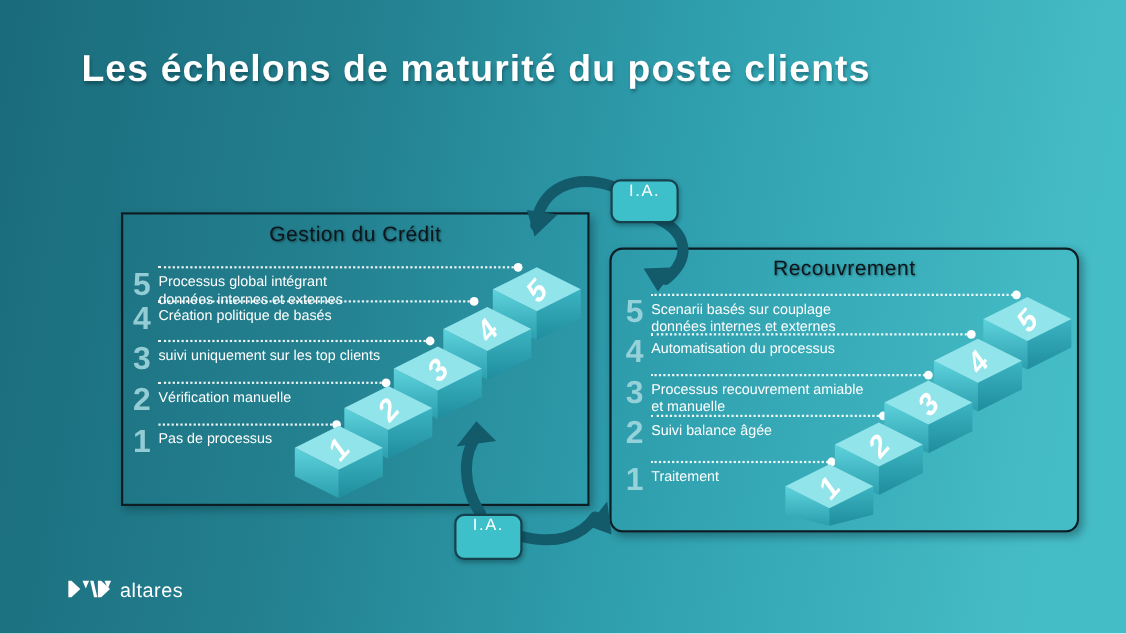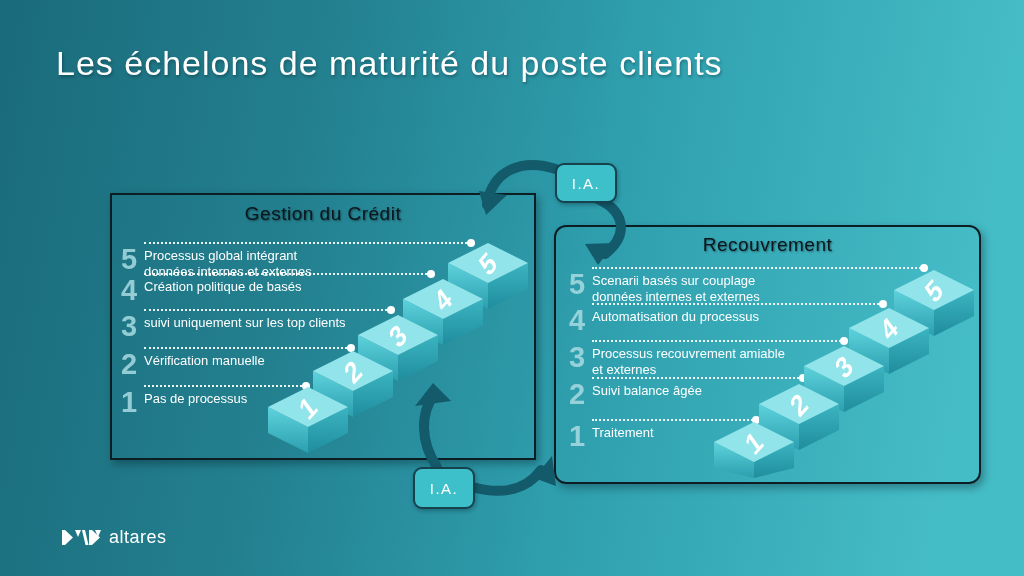--- a/index.html
+++ b/index.html
@@ -4,22 +4,22 @@
 <style>
   html,body{margin:0;padding:0;}
   .slide{
     position:relative;
     width:1024px;height:576px;
     overflow:hidden;
     font-family:"Liberation Sans",sans-serif;
     background:linear-gradient(100deg,#1a6b7b 0%,#23808f 30%,#2f9fae 58%,#45bdc7 92%);
   }
   .title{
-    position:absolute;left:56px;top:44px;width:840px;
-    color:#ffffff;font-size:34px;font-weight:400;letter-spacing:1px;
+    position:absolute;left:74px;top:44px;width:840px;
+    color:#ffffff;font-size:34px;font-weight:700;letter-spacing:1px;
     text-shadow:1px 2px 3px rgba(0,25,35,.35);
   }
   
   .panel{
     position:absolute;border:2px solid #0c1d24;
     box-shadow:3px 4px 8px rgba(0,20,30,.35);
     background:transparent;
     margin-left:34px;
   }
   .panel-left{left:76px;top:193px;width:422px;height:263px;}
@@ -58,29 +58,29 @@
   .panel-right .r3{top:113px;width:252px;}
   .panel-right .r2{top:150px;width:211px;}
   .panel-right .r1{top:192px;width:164px;}
   
   .stairs{position:absolute;left:0;top:0;width:100%;height:100%;pointer-events:none;}
   .step-num{fill:#ffffff;font-size:27px;font-weight:700;font-family:"Liberation Sans",sans-serif;}
   
   .arrows{position:absolute;left:0;top:0;width:1024px;height:576px;pointer-events:none;}
   
   .ia-badge{
-    position:absolute;display:flex;align-items:center;justify-content:center;
+    position:absolute;display:flex;align-items:flex-start;justify-content:center;
     background:#3ec0ca;border:2px solid #16424e;border-radius:9px;
     color:#ffffff;font-size:15px;letter-spacing:1.5px;
     box-shadow:1px 2px 4px rgba(0,20,30,.3);
   }
   .ia-top{left:555px;top:163px;width:58px;height:36px;}
   .ia-bottom{left:413px;top:467px;width:58px;height:38px;}
   
-  .logo{position:absolute;left:62px;top:527px;display:flex;align-items:center;gap:5px;}
+  .logo{position:absolute;left:62px;top:527px;display:flex;align-items:flex-start;gap:5px;}
   .logo-text{color:#ffffff;font-size:18px;letter-spacing:.5px;}
 </style>
 </head>
 <body>
 
 <div class="slide">
 
   <div class="title">Les échelons de maturité du poste clients</div>
 
   <div class="panel panel-left">
@@ -174,21 +174,21 @@
       <span class="lvl-num">4</span>
       <div class="lvl-text">
         <span>Automatisation du processus</span>
           <span></span>
       </div>
     </div>
     <div class="row r3">
       <span class="lvl-num">3</span>
       <div class="lvl-text">
         <span>Processus recouvrement amiable</span>
-          <span>et externes</span>
+          <span>et manuelle</span>
       </div>
     </div>
     <div class="row r2">
       <span class="lvl-num">2</span>
       <div class="lvl-text">
         <span>Suivi balance âgée</span>
           <span></span>
       </div>
     </div>
     <div class="row r1">

